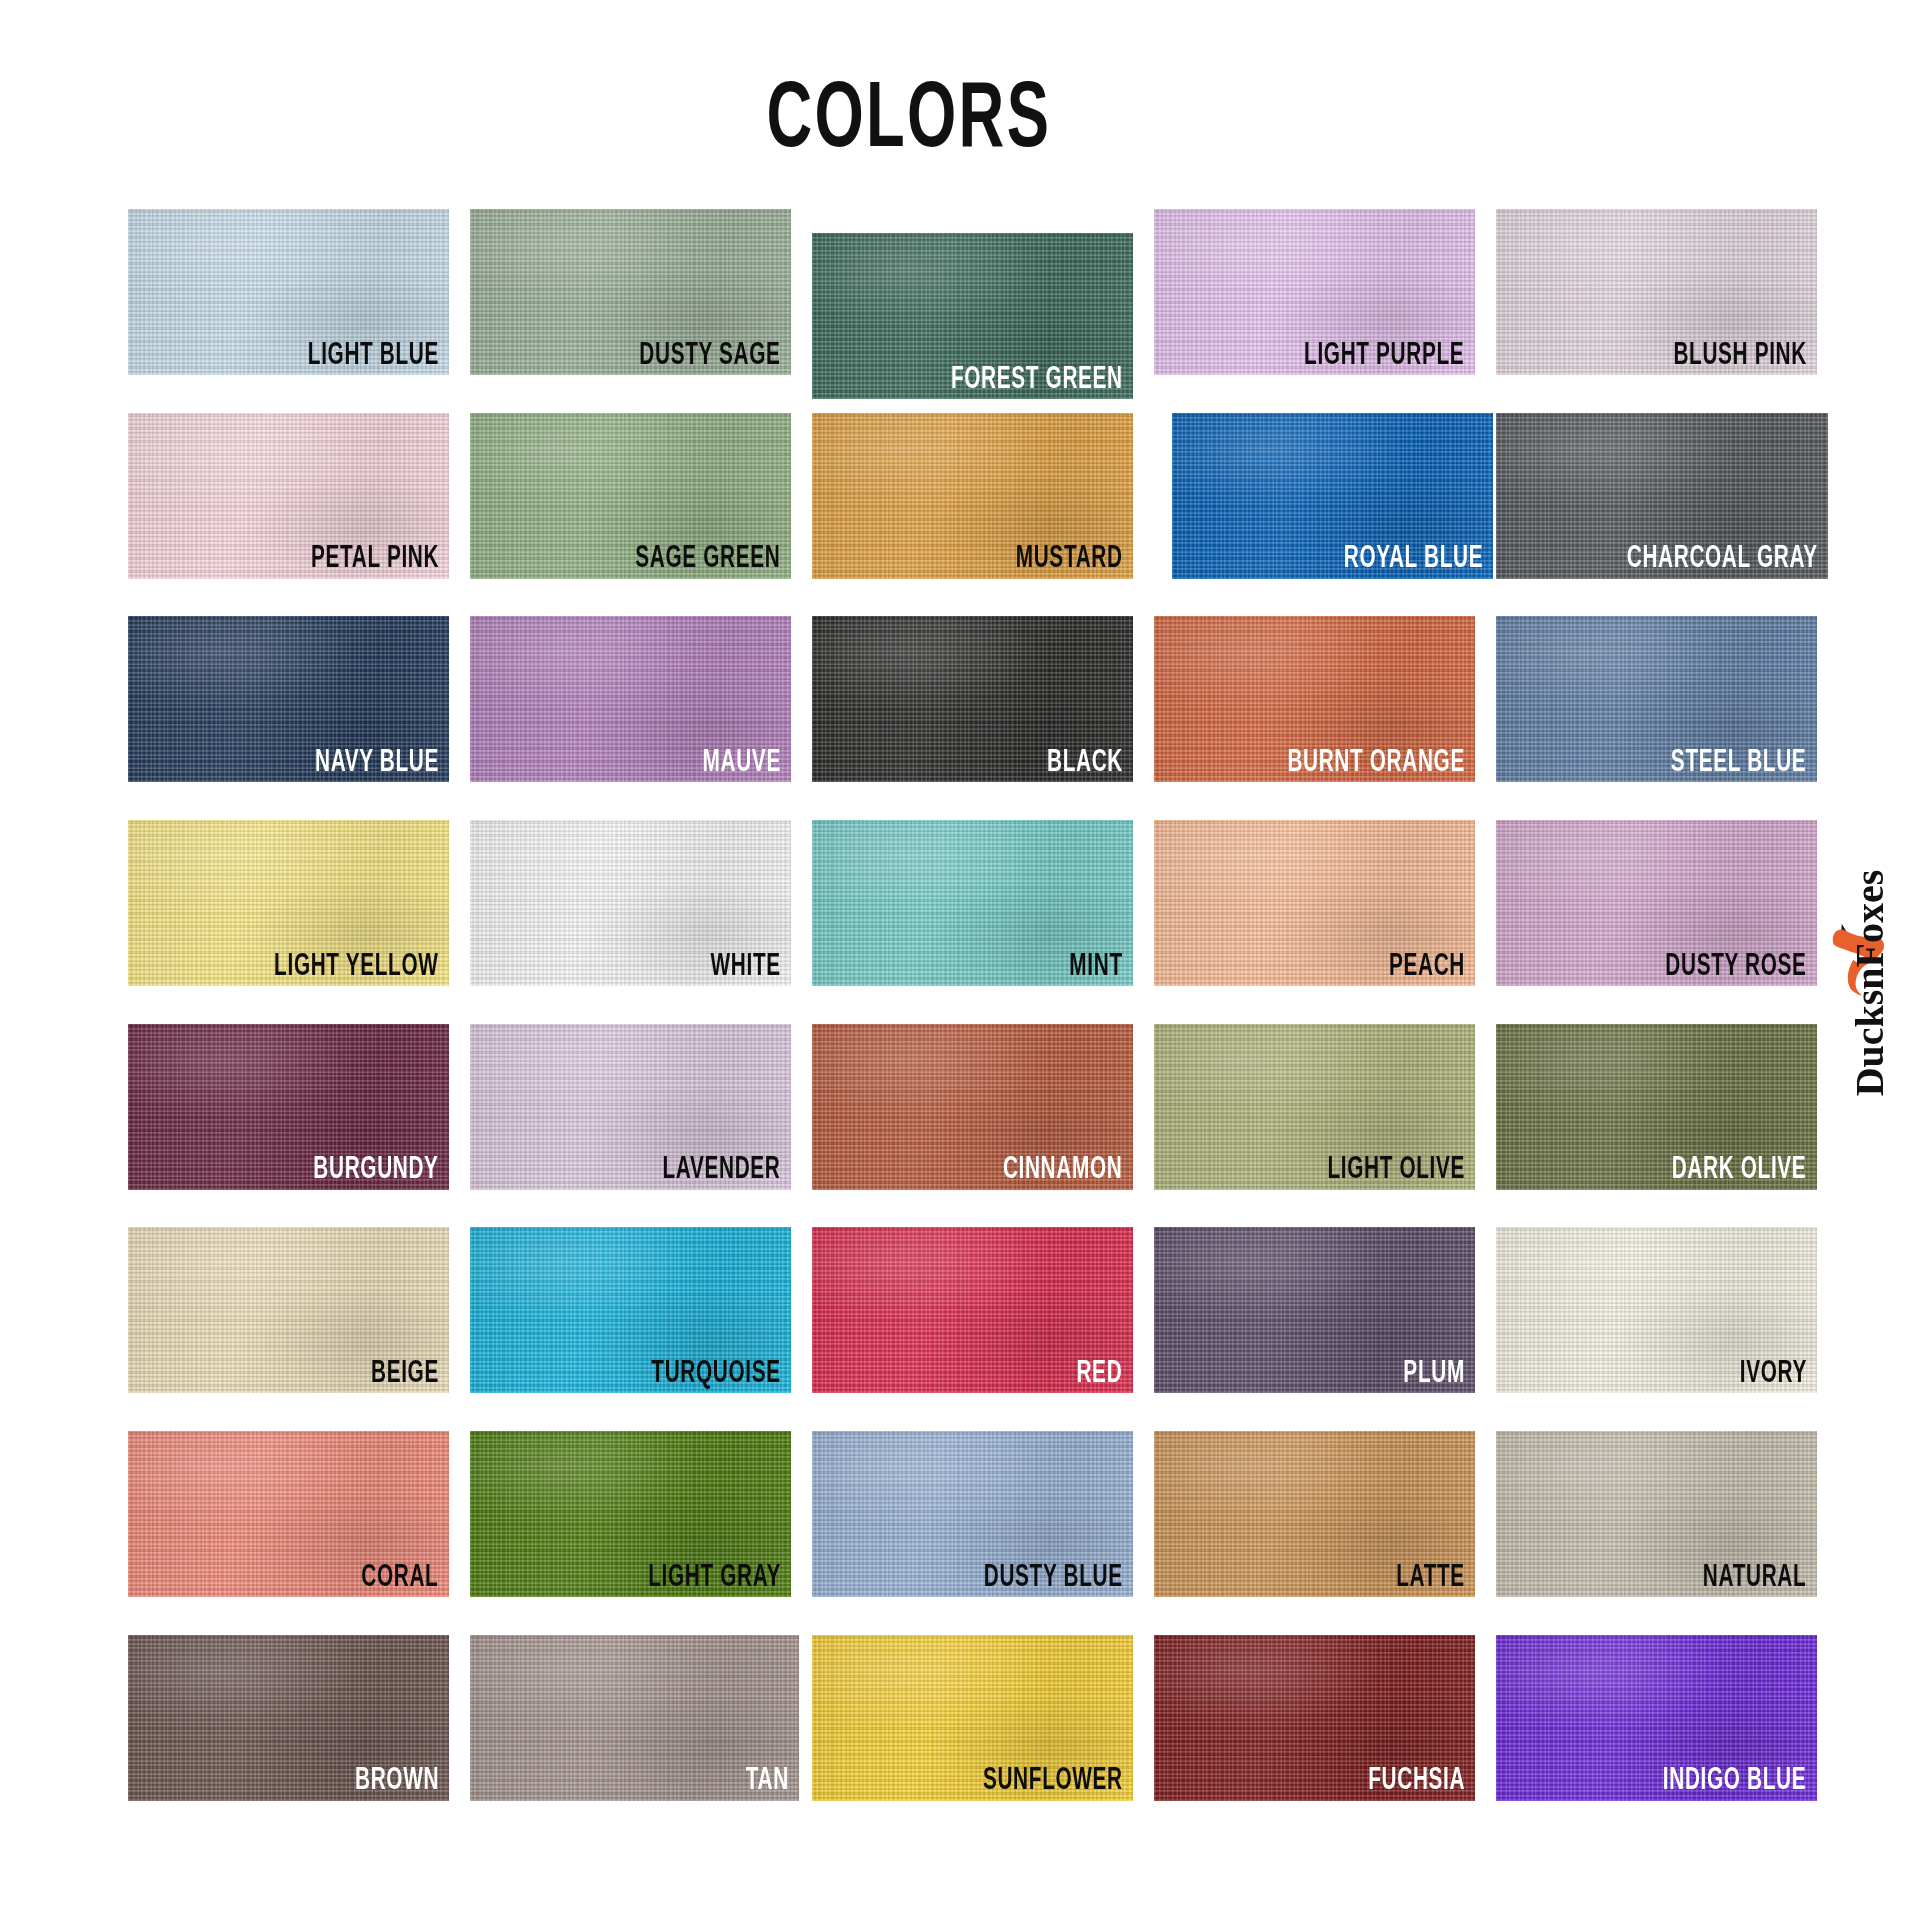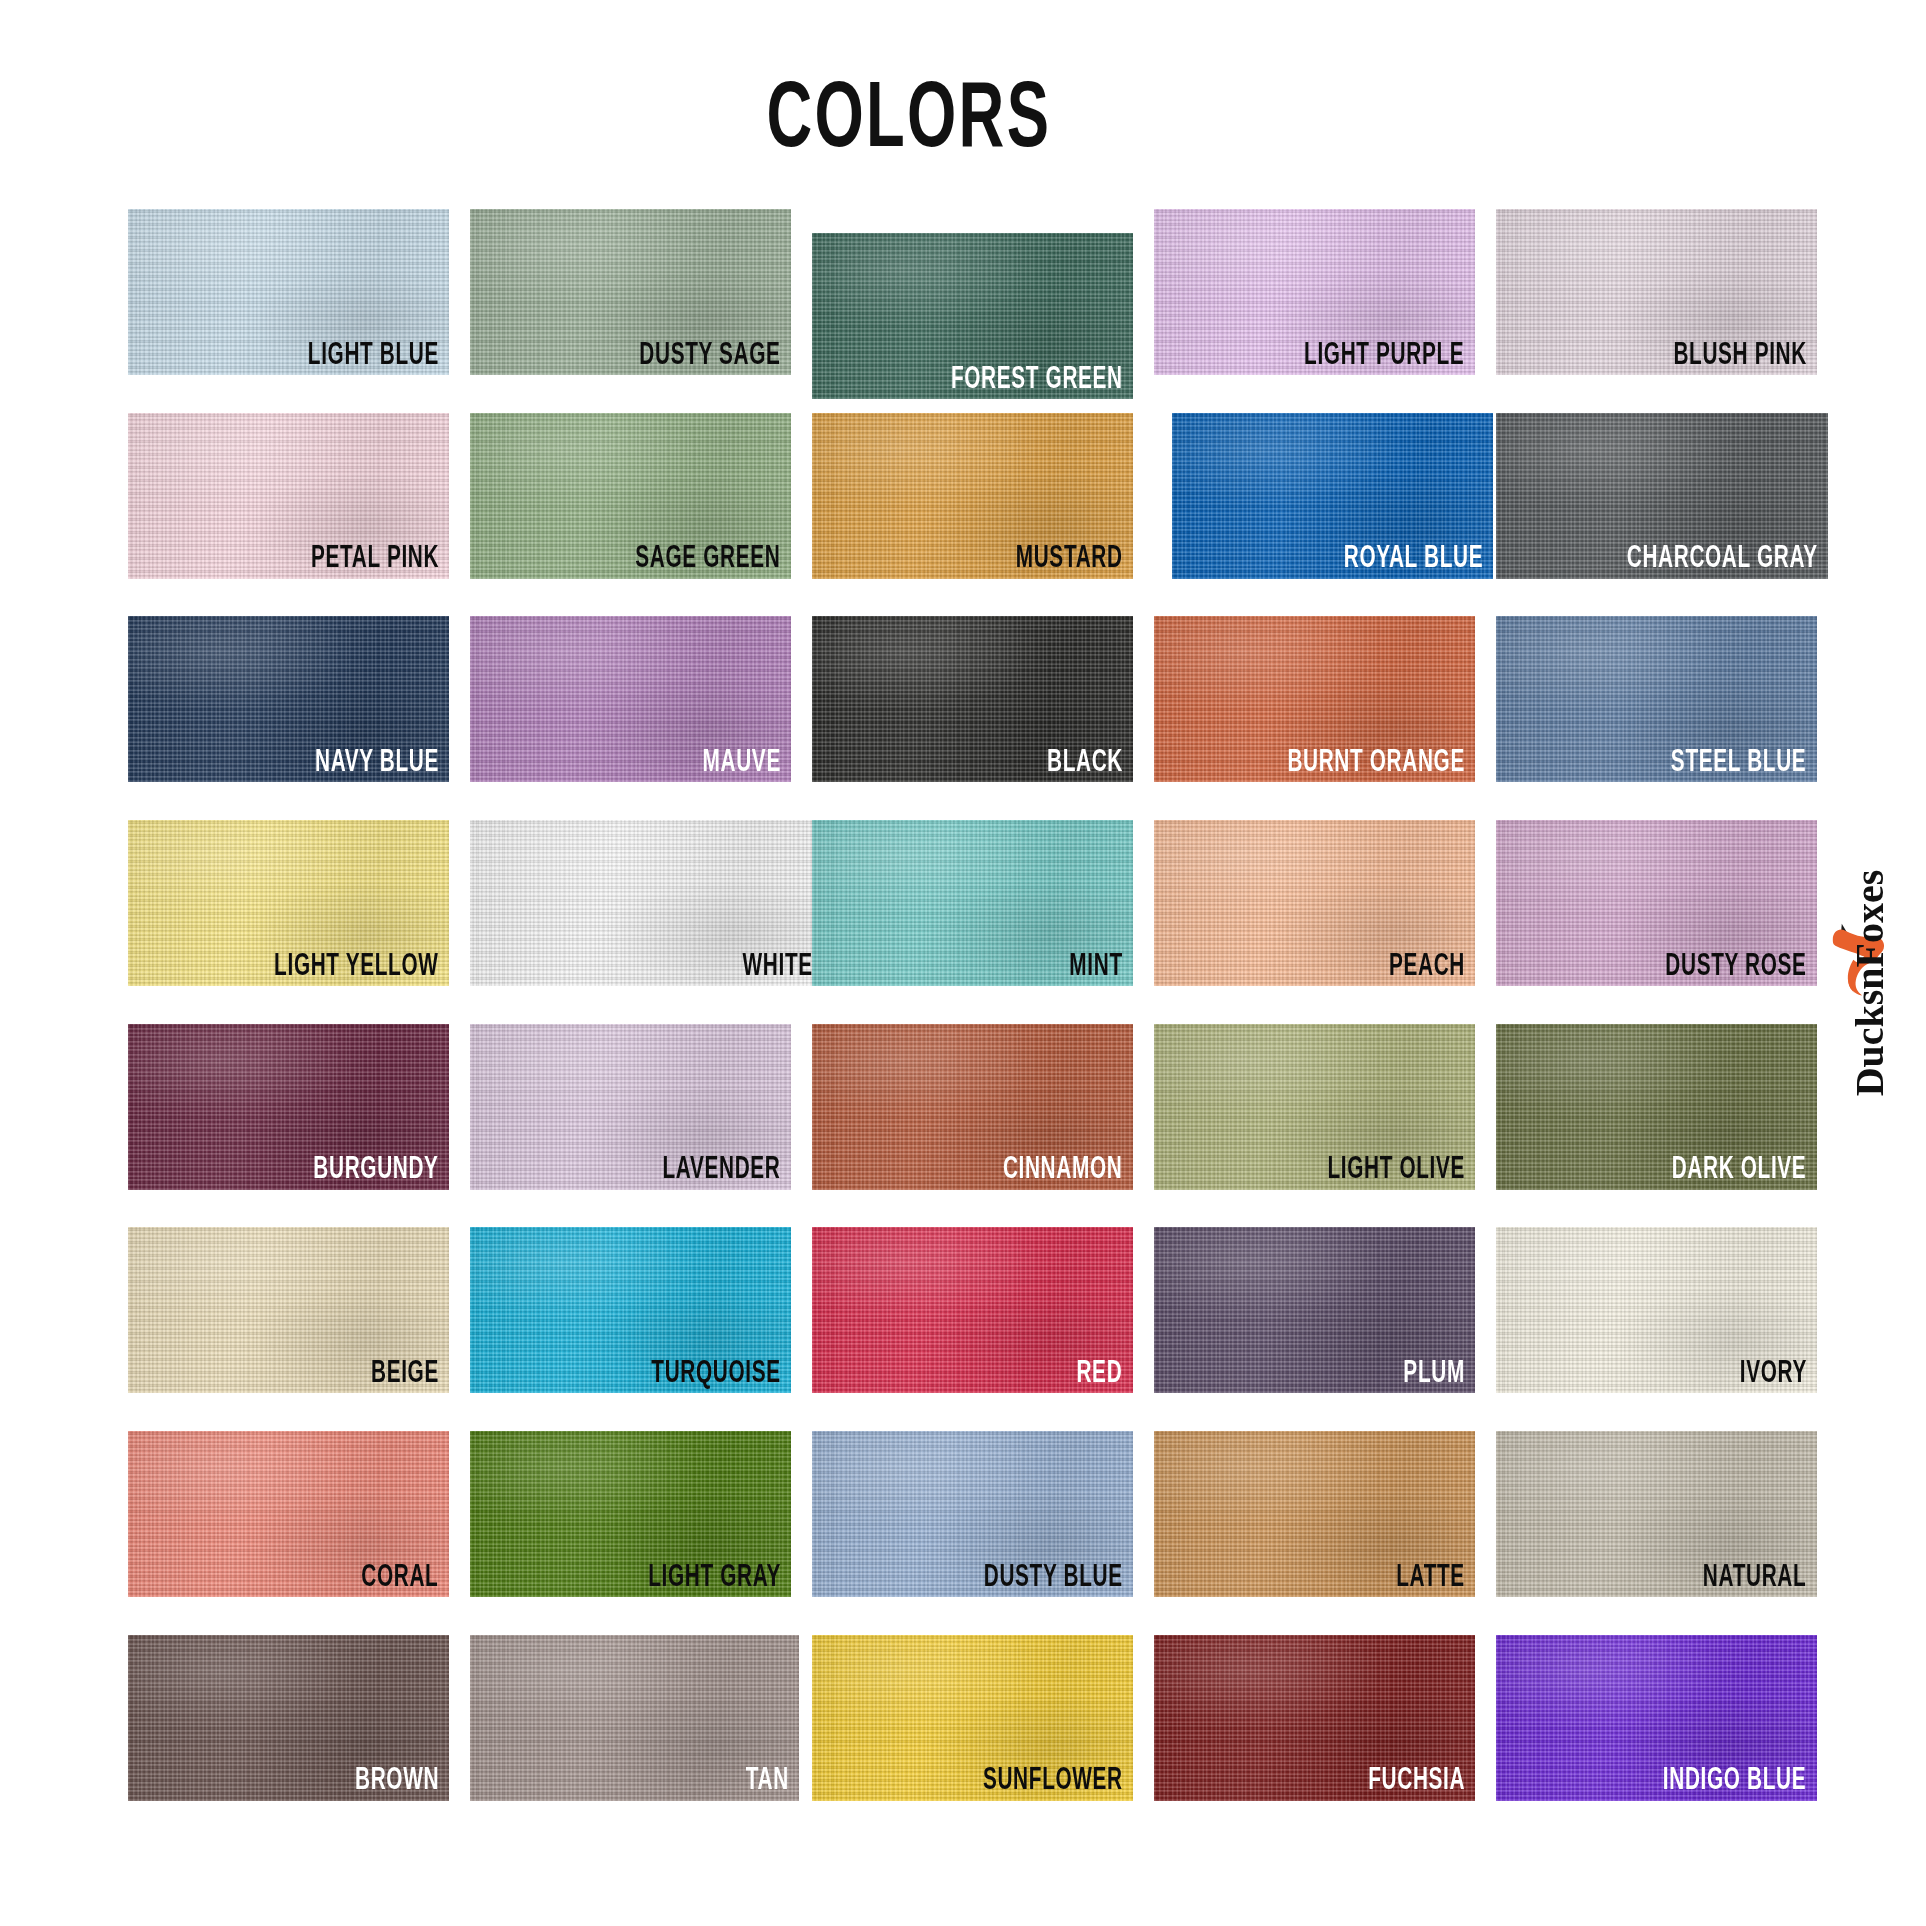--- a/index.html
+++ b/index.html
@@ -188,21 +188,21 @@
     </div>
     <div class="swatch" style="background-color: rgb(213, 102, 63);">
       <span class="swatch-label label-light">BURNT ORANGE</span>
     </div>
     <div class="swatch" style="background-color: rgb(94, 125, 164);">
       <span class="swatch-label label-light">STEEL BLUE</span>
     </div>
     <div class="swatch" style="background-color: rgb(248, 231, 133);">
       <span class="swatch-label label-dark">LIGHT YELLOW</span>
     </div>
-    <div class="swatch" style="background-color: rgb(246, 246, 246); padding-left: 32px;">
+    <div class="swatch" style="background-color: rgb(246, 246, 246);">
       <span class="swatch-label label-dark">WHITE</span>
     </div>
     <div class="swatch" style="background-color: rgb(117, 204, 200);">
       <span class="swatch-label label-dark">MINT</span>
     </div>
     <div class="swatch" style="background-color: rgb(249, 188, 150);">
       <span class="swatch-label label-dark">PEACH</span>
     </div>
     <div class="swatch" style="background-color: rgb(212, 168, 206);">
       <span class="swatch-label label-dark">DUSTY ROSE</span>

